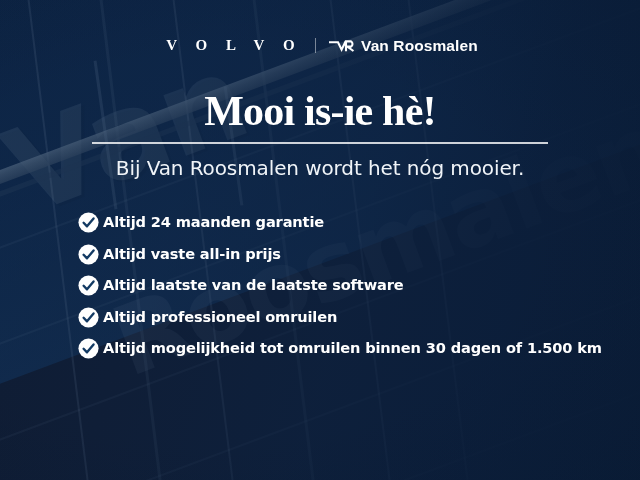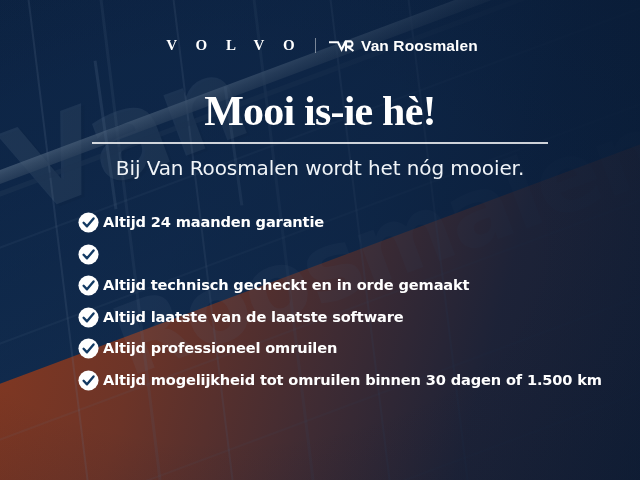--- a/index.html
+++ b/index.html
@@ -10,21 +10,21 @@
   body {
     font-family: "Liberation Sans", sans-serif;
     -webkit-font-smoothing: antialiased;
   }
 
   #banner {
     position: relative;
     width: 640px;
     height: 480px;
     overflow: hidden;
-    background: #c2410c;
+    background: #0f172a;
   }
 
   
   .bg-layer {
     position: absolute;
     inset: 0;
     overflow: hidden;
   }
   .bg-base {
     position: absolute;
@@ -321,30 +321,24 @@
           <path d="M6.4 12.3 L10.3 16.4 L17.8 7.4" fill="none" stroke="#133a63" stroke-width="2.7" stroke-linecap="round" stroke-linejoin="round"></path>
         </svg>
         <span class="benefit-label">Altijd 24 maanden garantie</span>
       </div>
 
       <div class="benefit">
         <svg class="check-icon" viewBox="0 0 24 24">
           <circle cx="12" cy="12" r="11.5" fill="#ffffff"></circle>
           <path d="M6.4 12.3 L10.3 16.4 L17.8 7.4" fill="none" stroke="#133a63" stroke-width="2.7" stroke-linecap="round" stroke-linejoin="round"></path>
         </svg>
-      </div>
-
-
-      <div class="benefit">
-        <svg class="check-icon" viewBox="0 0 24 24">
-          <circle cx="12" cy="12" r="11.5" fill="#ffffff"></circle>
-          <path d="M6.4 12.3 L10.3 16.4 L17.8 7.4" fill="none" stroke="#133a63" stroke-width="2.7" stroke-linecap="round" stroke-linejoin="round"></path>
-        </svg>
-        <span class="benefit-label">Altijd technisch gecheckt en in orde gemaakt</span>
-      </div>
+        <span class="benefit-label">Altijd vaste all-in prijs</span>
+      </div>
+
+
 
       <div class="benefit">
         <svg class="check-icon" viewBox="0 0 24 24">
           <circle cx="12" cy="12" r="11.5" fill="#ffffff"></circle>
           <path d="M6.4 12.3 L10.3 16.4 L17.8 7.4" fill="none" stroke="#133a63" stroke-width="2.7" stroke-linecap="round" stroke-linejoin="round"></path>
         </svg>
         <span class="benefit-label">Altijd laatste van de laatste software</span>
       </div>
 
       <div class="benefit">

